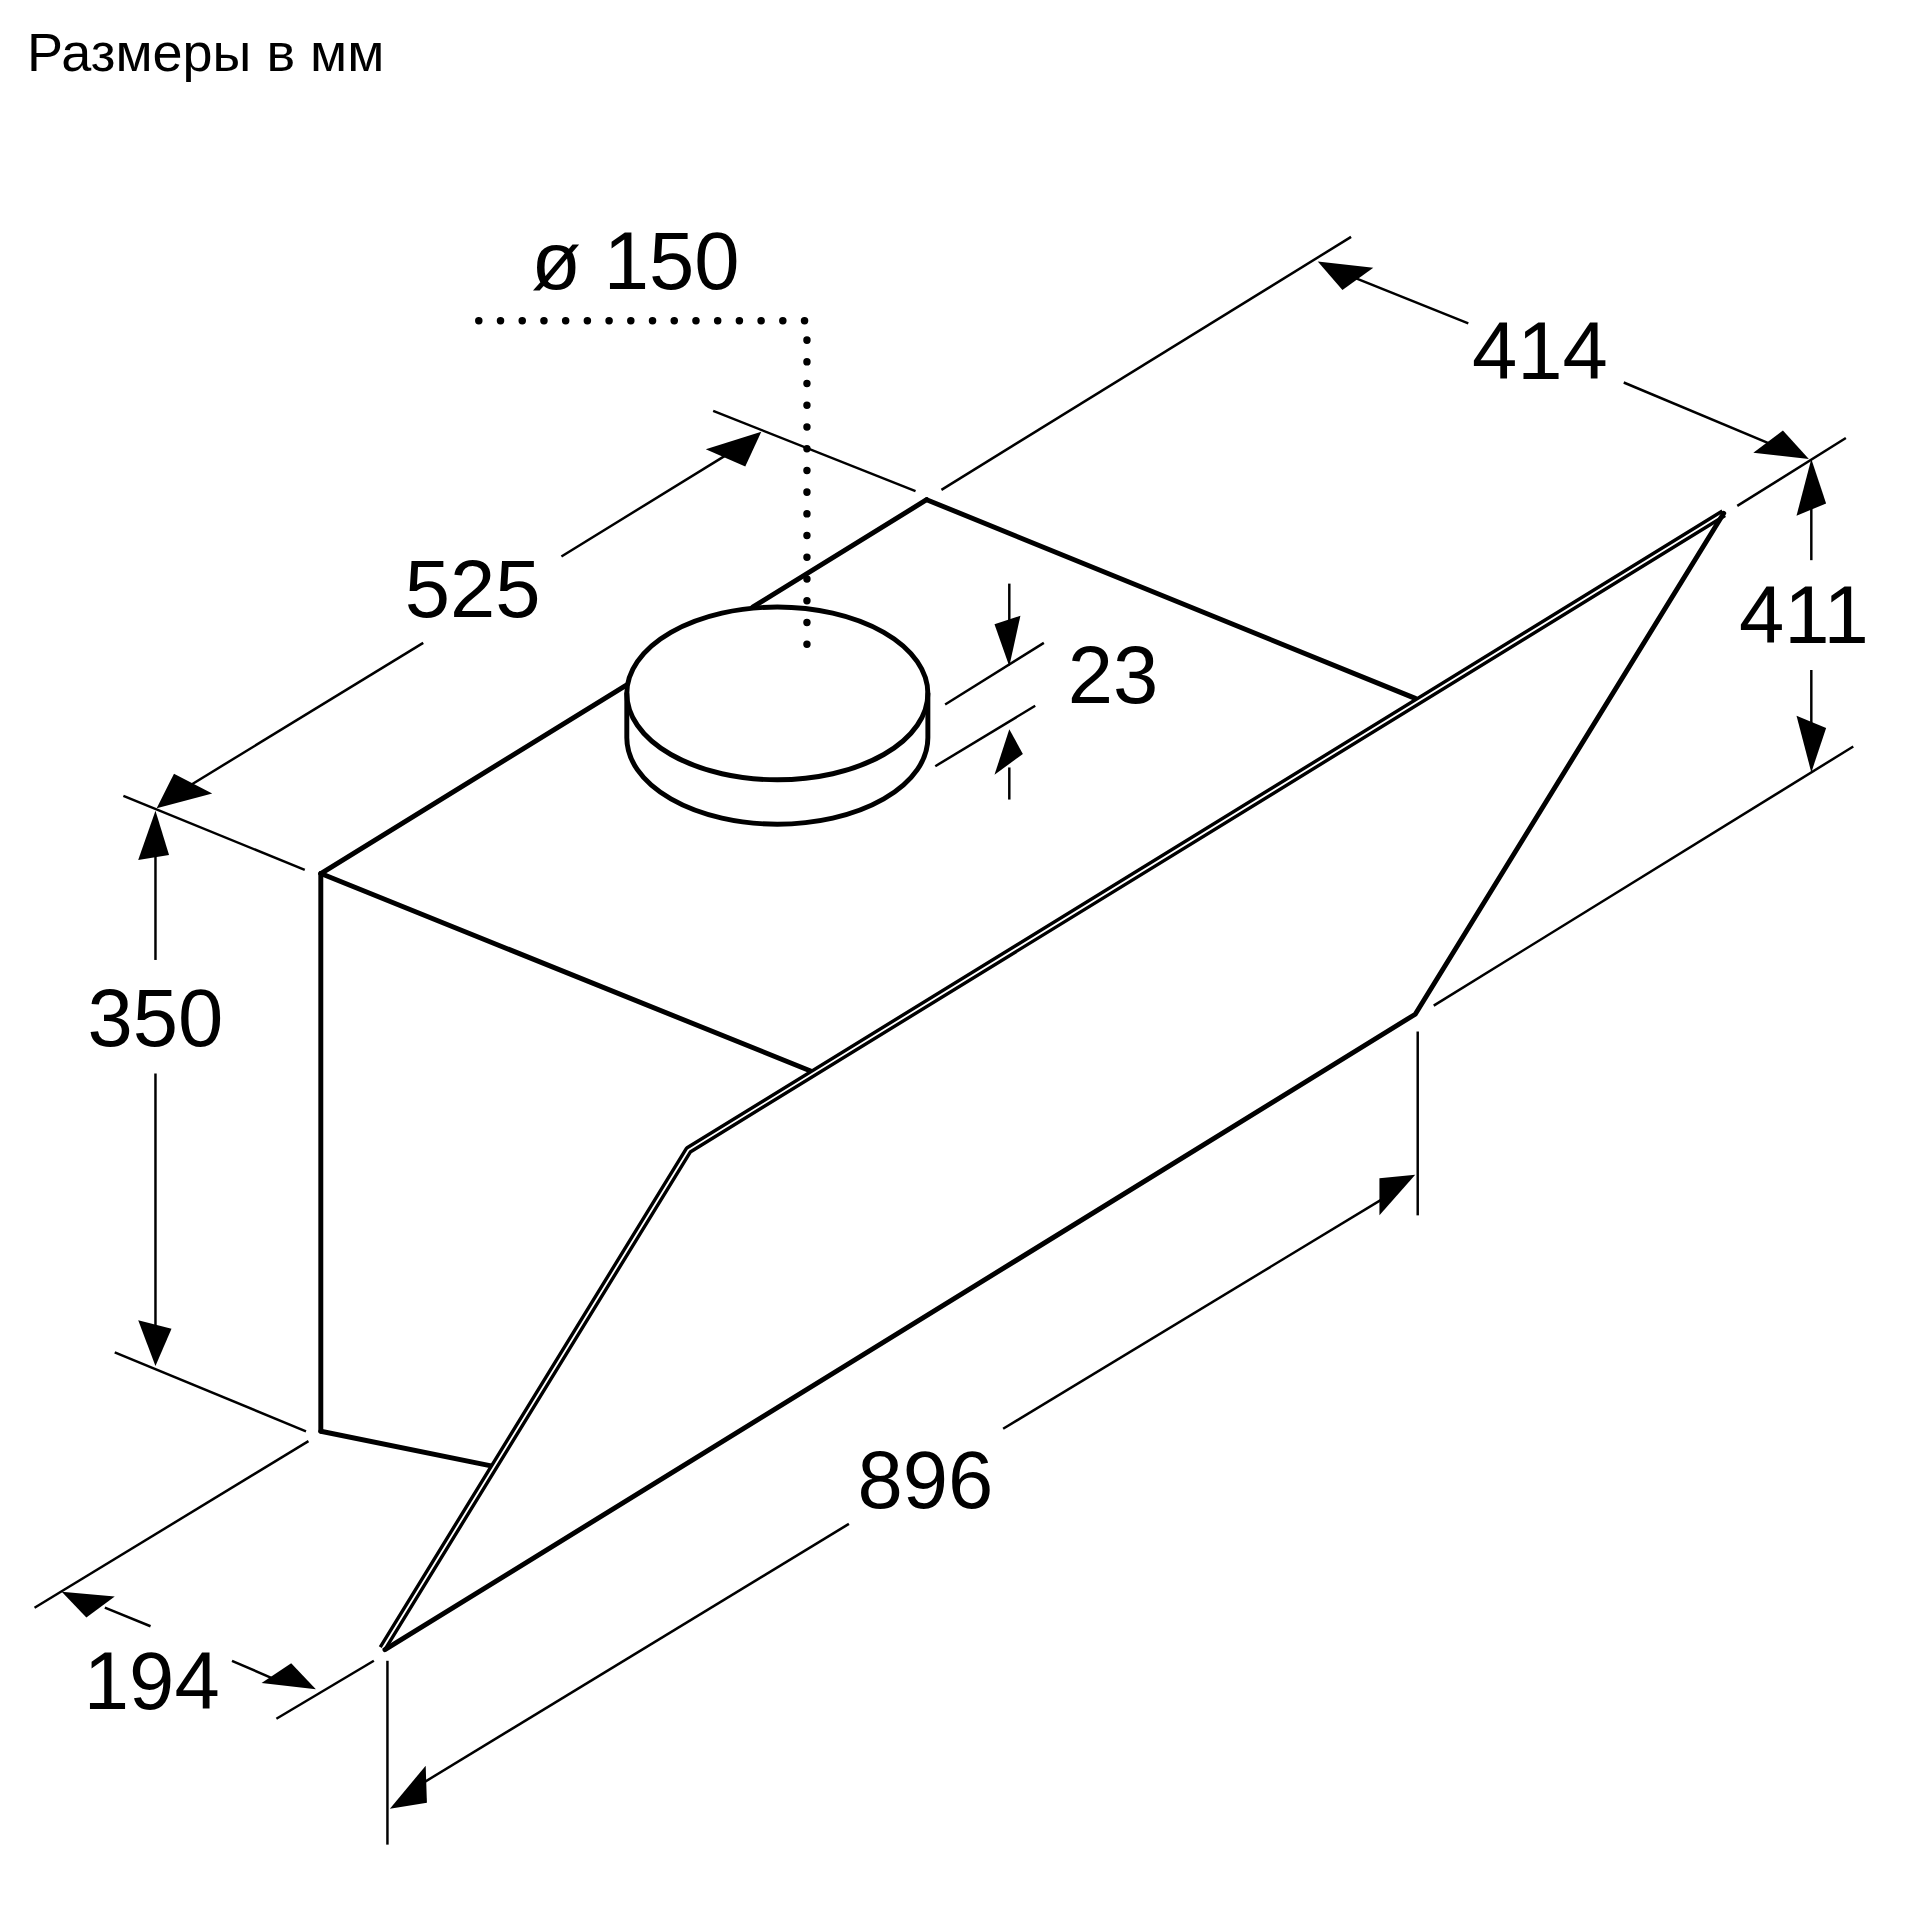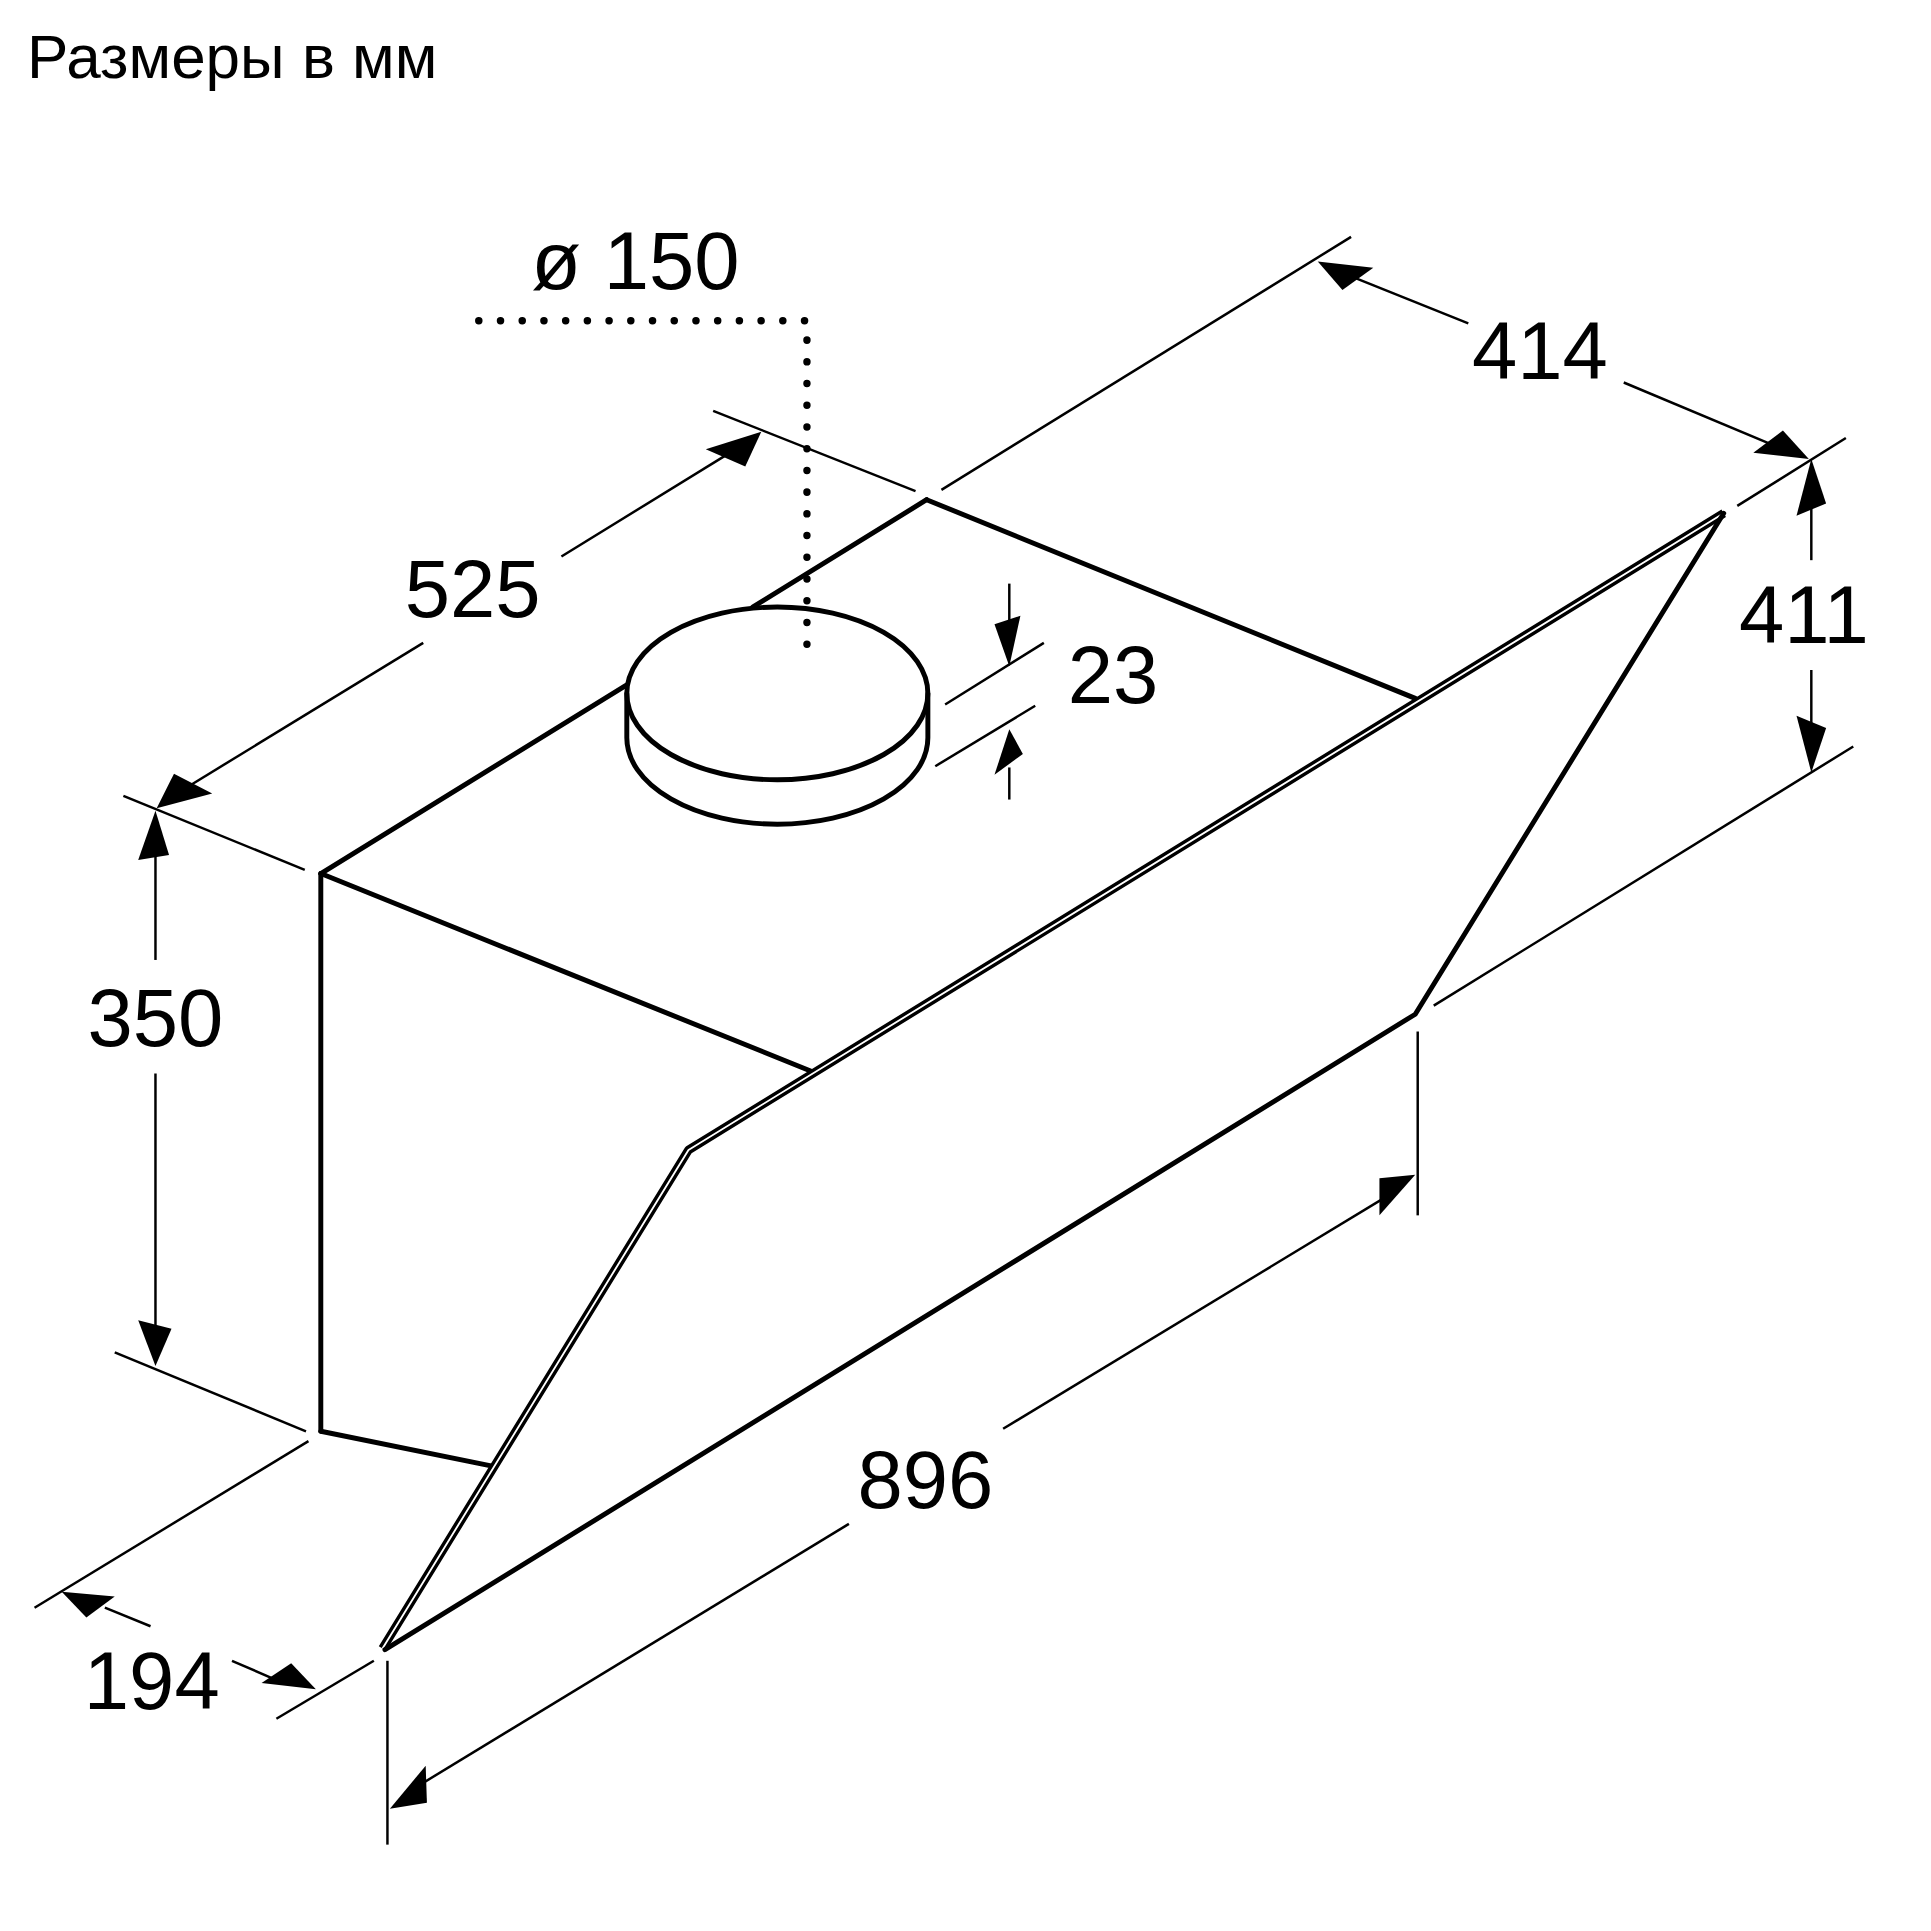--- a/index.html
+++ b/index.html
@@ -1,21 +1,21 @@
 <!DOCTYPE html>
 <html><head>
 <meta charset="utf-8">
 <style>
   html, body { margin: 0; padding: 0; background: #ffffff; }
   body { width: 1931px; height: 1931px; overflow: hidden; position: relative; }
   #drawing { position: absolute; left: 0; top: 0; width: 1931px; height: 1931px; }
   .title {
     position: absolute; left: 27px; top: 21px;
     font-family: "Liberation Sans", sans-serif;
-    font-size: 62px; color: #000; white-space: nowrap;
+    font-size: 54px; color: #000; white-space: nowrap;
     letter-spacing: 0px;
   }
   svg text {
     font-family: "Liberation Sans", sans-serif;
     fill: #000;
   }
   .thick { stroke: #000; stroke-width: 4; fill: none; stroke-linejoin: round; stroke-linecap: round; }
   .thin { stroke: #000; stroke-width: 2; fill: none; }
   .glass-outer { stroke: #000; stroke-width: 7; fill: none; stroke-linejoin: round; }
   .glass-inner { stroke: #fff; stroke-width: 1.5; fill: none; stroke-linejoin: round; }

